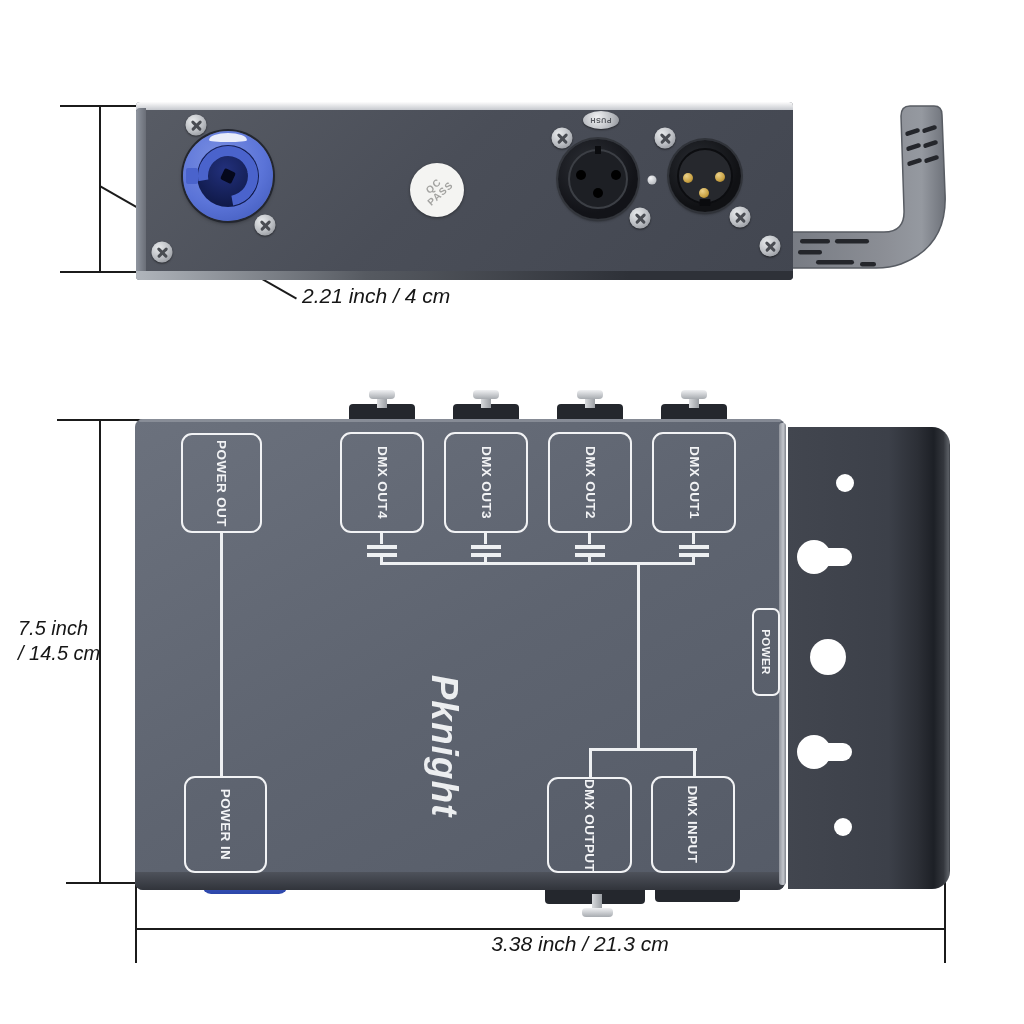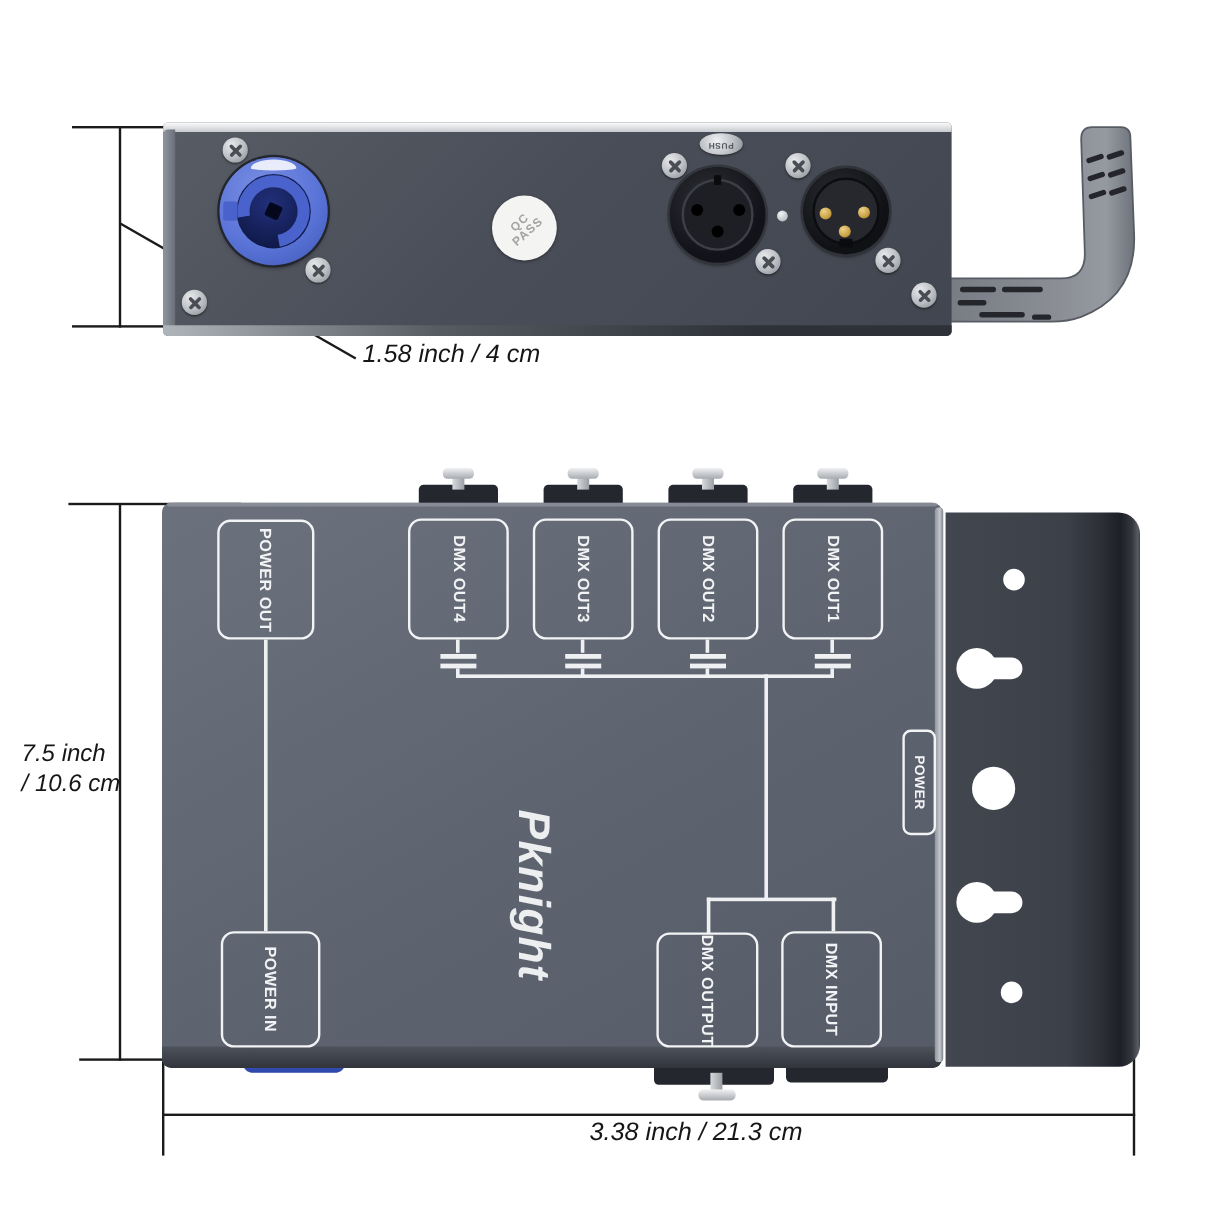--- a/index.html
+++ b/index.html
@@ -287,28 +287,28 @@
       <span class="brand">Pknight</span>
     </div>
   </div>
 
   <div>
 
     <div class="dimline" style="left:99px;top:106px;width:2px;height:167px;"></div>
     <div class="dimline" style="left:60px;top:105px;width:77px;height:2px;"></div>
     <div class="dimline" style="left:60px;top:271px;width:77px;height:2px;"></div>
     <div class="dimline" style="left:100px;top:185px;width:227px;height:2px;transform:rotate(29.8deg);transform-origin:0 0;"></div>
-    <div class="dimtext" style="left:302px;top:284px;font-size:21px;">1.58 inch / 4 cm</div>
+    <div class="dimtext" style="left:302px;top:284px;font-size:21px;">2.21 inch / 4 cm</div>
 
     <div class="dimline" style="left:99px;top:420px;width:2px;height:464px;"></div>
     <div class="dimline" style="left:57px;top:419px;width:144px;height:2px;"></div>
     <div class="dimline" style="left:66px;top:882px;width:134px;height:2px;"></div>
     <div class="dimtext" style="left:18px;top:616px;font-size:20px;line-height:25px;">
       <div>7.5 inch</div>
-      <div>/ 10.6 cm</div>
+      <div>/ 14.5 cm</div>
     </div>
 
     <div class="dimline" style="left:136px;top:928px;width:810px;height:2px;"></div>
     <div class="dimline" style="left:135px;top:848px;width:2px;height:115px;"></div>
     <div class="dimline" style="left:944px;top:800px;width:2px;height:163px;"></div>
     <div class="dimtext" style="left:455px;top:932px;width:250px;text-align:center;font-size:21px;">3.38 inch / 21.3 cm</div>
   </div>
 
 </div>
 

